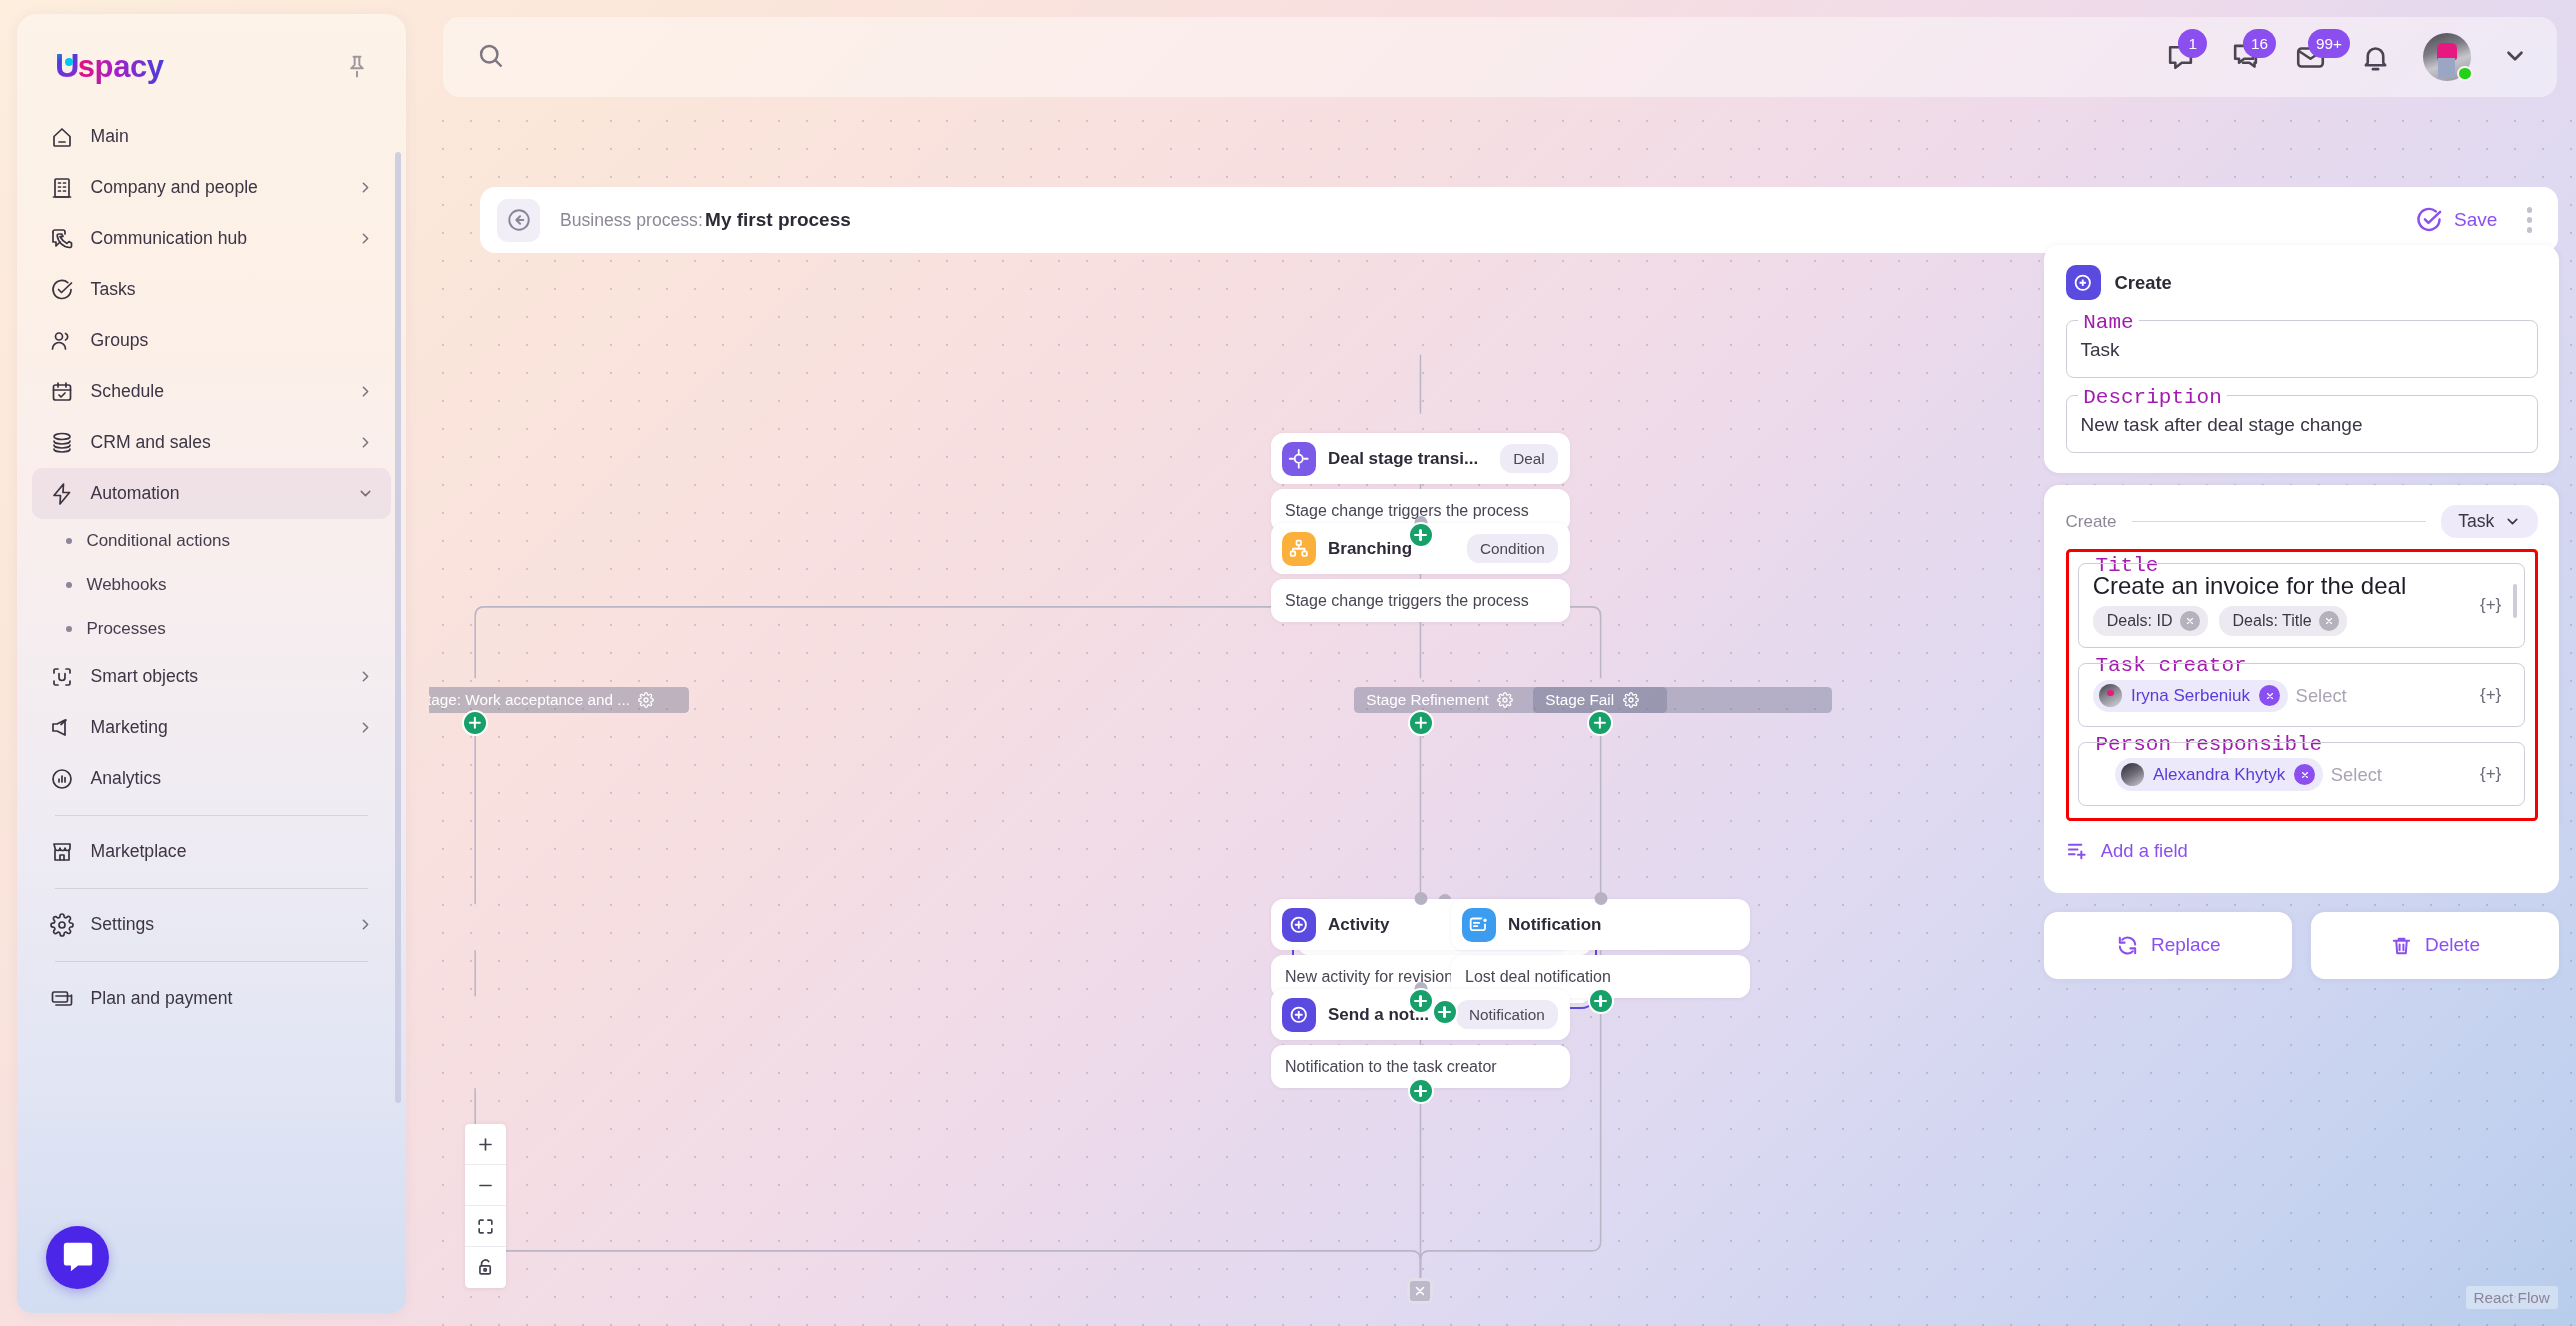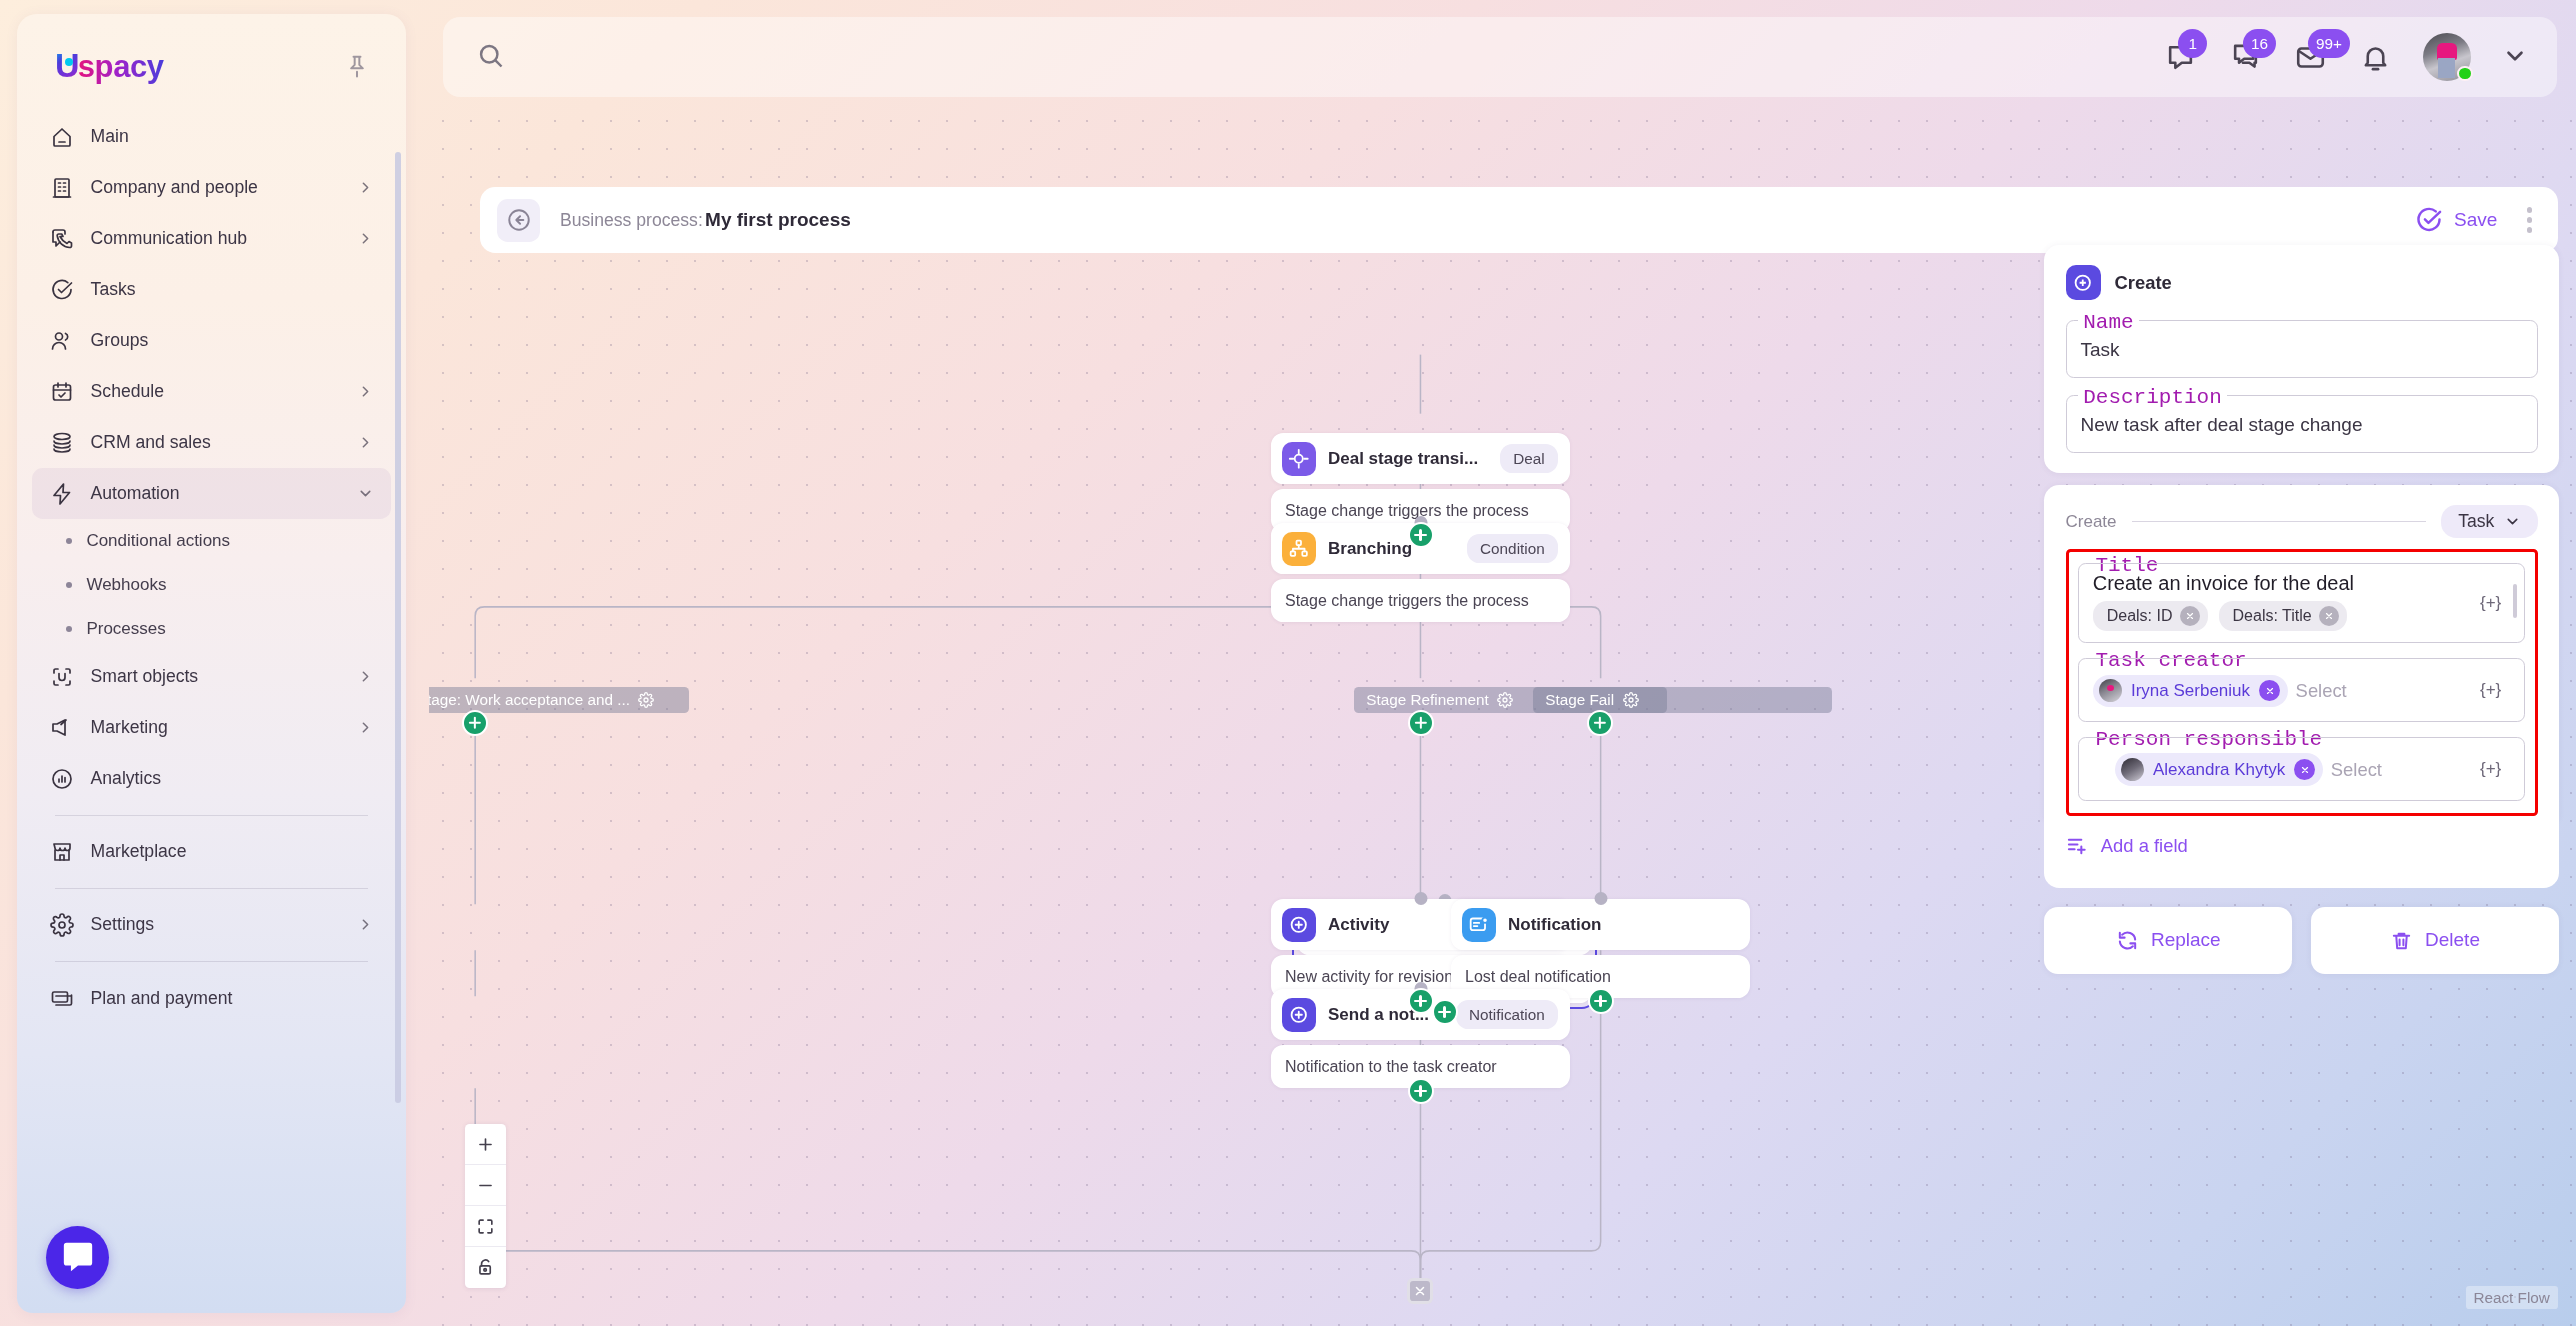--- a/index.html
+++ b/index.html
@@ -295,21 +295,21 @@
   #highlight-box {
     border: 3.8px solid #f40000; border-radius: 4.6px;
     padding: 10.7px 9.2px 7.7px; margin-top: 10.7px;
   }
 
   .title-fld-border {
     border: 0.8px solid #cfcbd8; border-radius: 7.7px;
     padding: 7.7px 14px 10.7px; position: relative; min-height: 71px;
   }
   #title-text {
-    font-size: 20px; color: #211d28; margin-bottom: 6.1px; white-space: nowrap;
+    font-size: 24px; color: #211d28; margin-bottom: 6.1px; white-space: nowrap;
   }
   .chips-row { display: flex; align-items: center; gap: 10.7px; }
   .chip {
     background: #eceaf0; border-radius: 14px; padding: 5.4px 7.7px 5.4px 14px;
     display: flex; align-items: center; gap: 7.7px;
   }
   .chip-label { font-size: 16px; color: #3c3644; white-space: nowrap; }
   .chip-x {
     width: 20px; height: 20px; border-radius: 50%; background: #b5b1bd;
     display: flex; align-items: center; justify-content: center; cursor: pointer;

